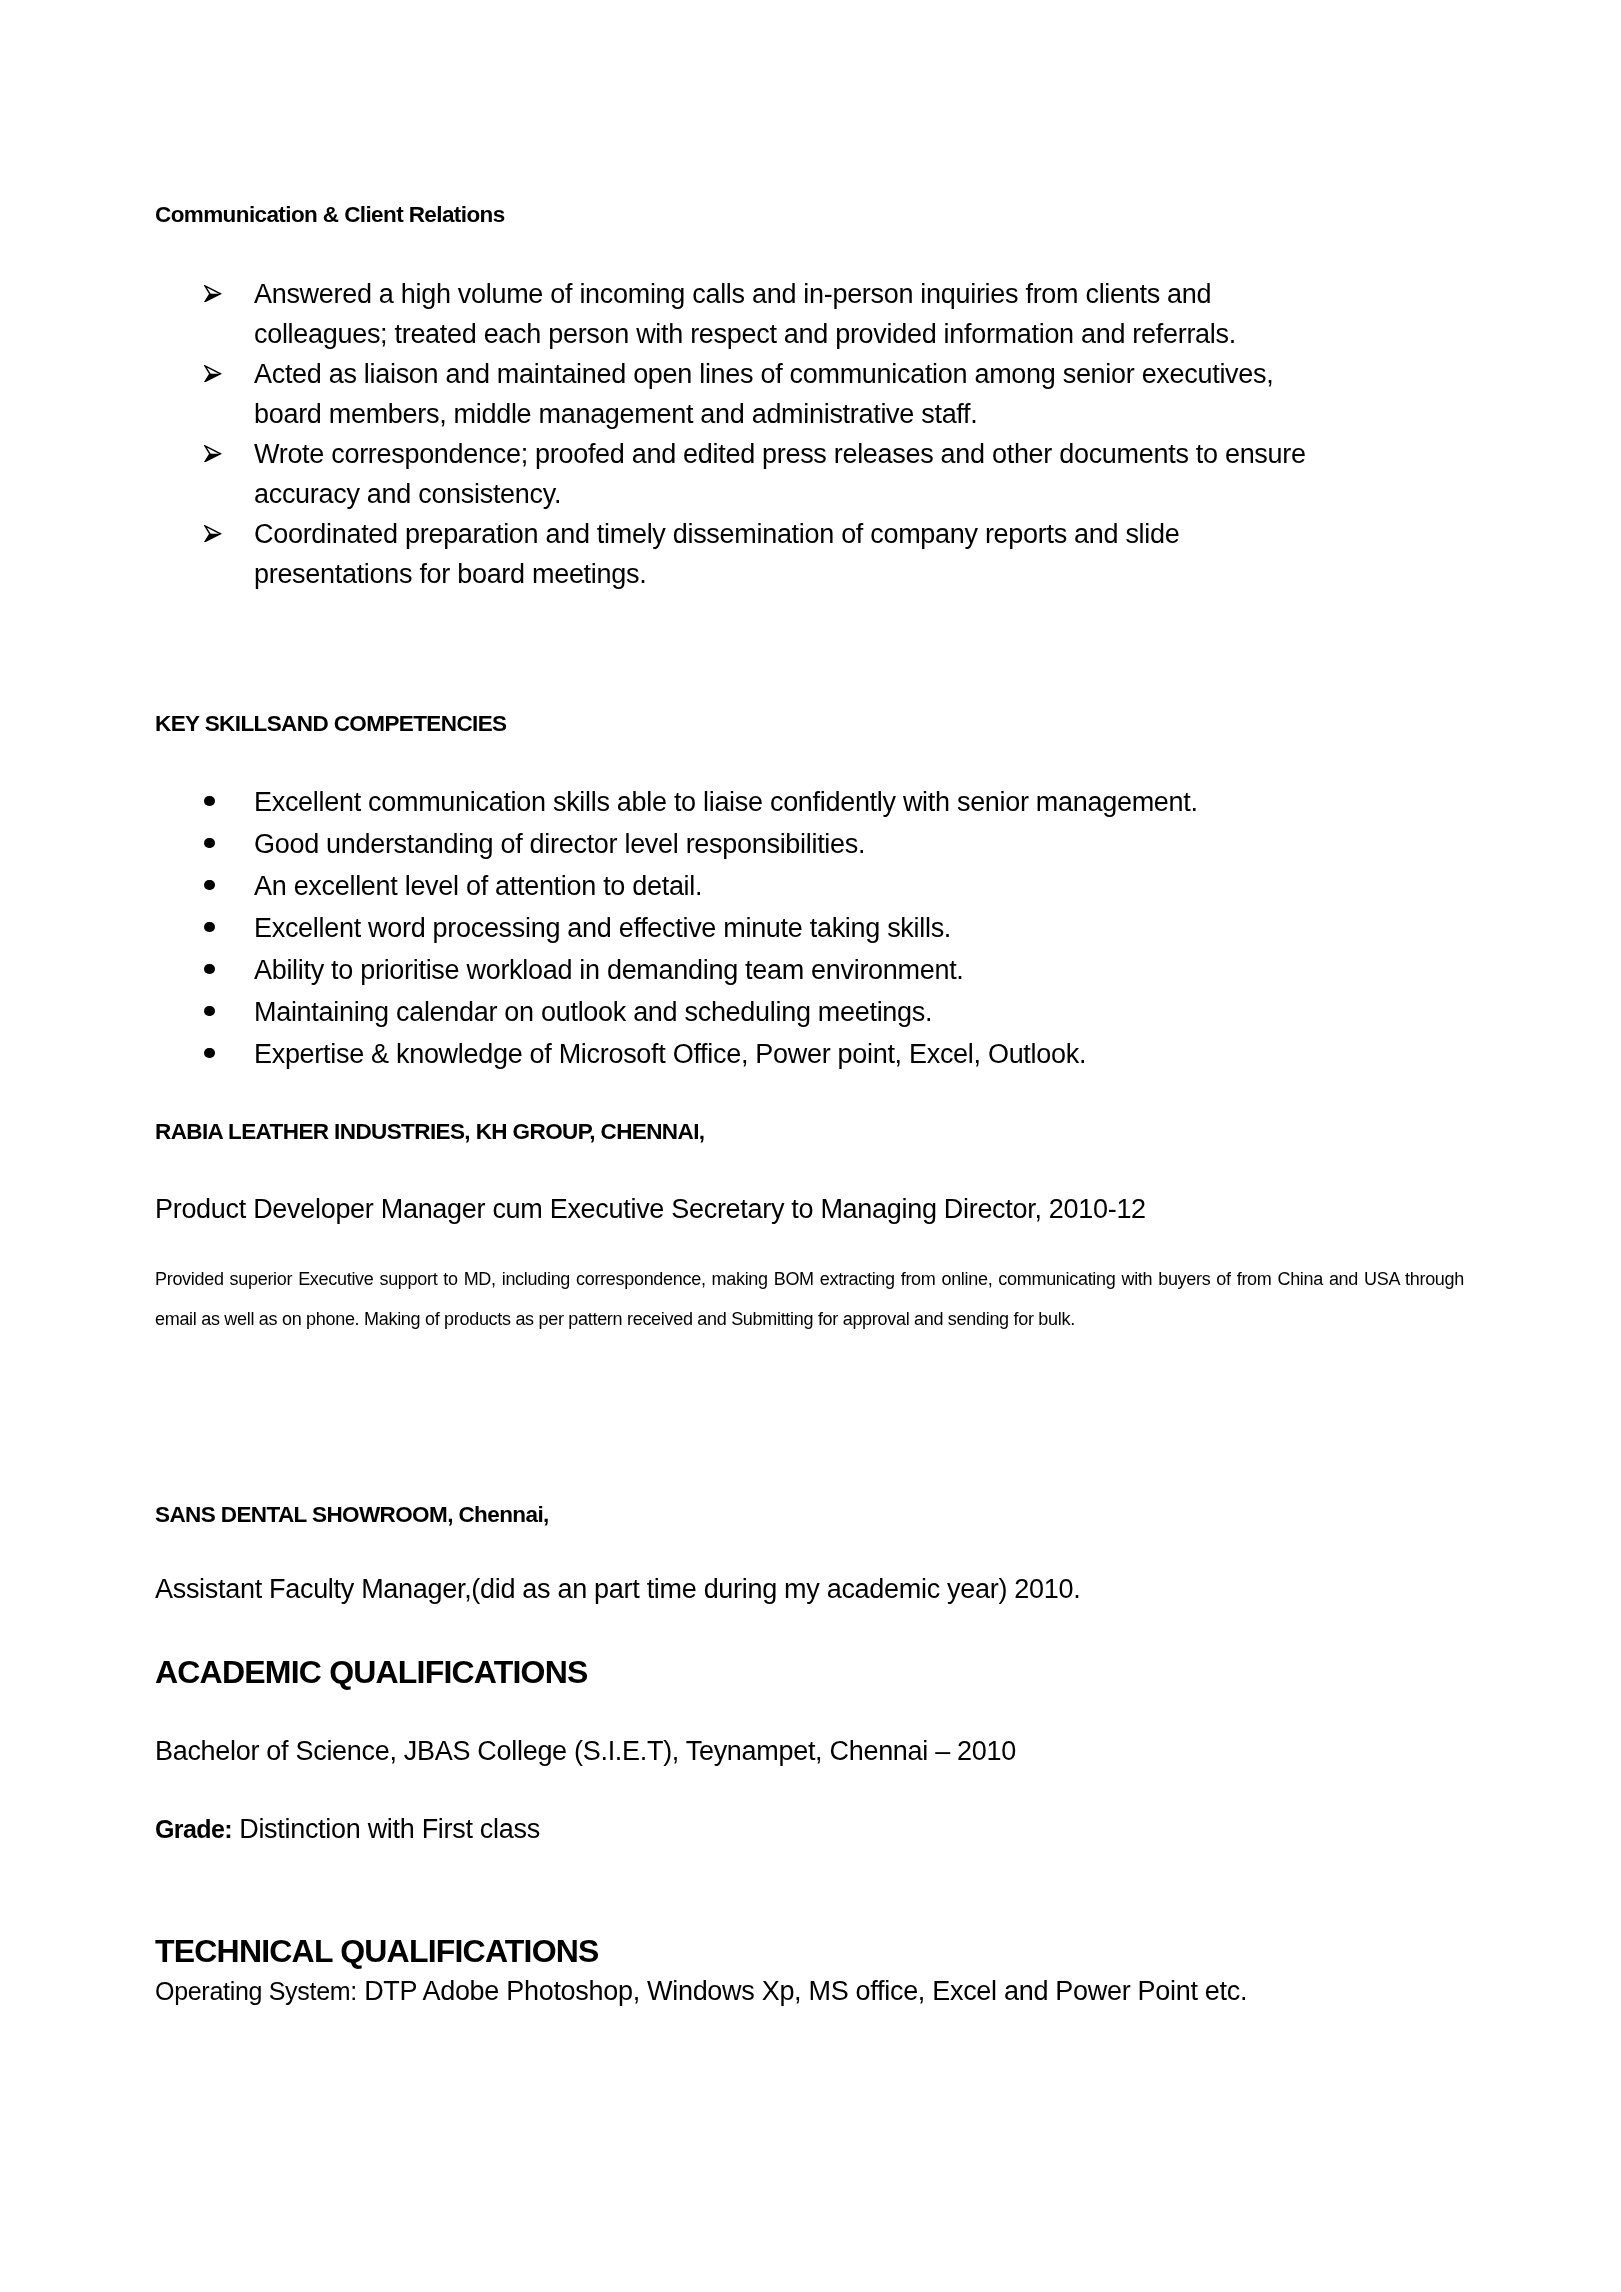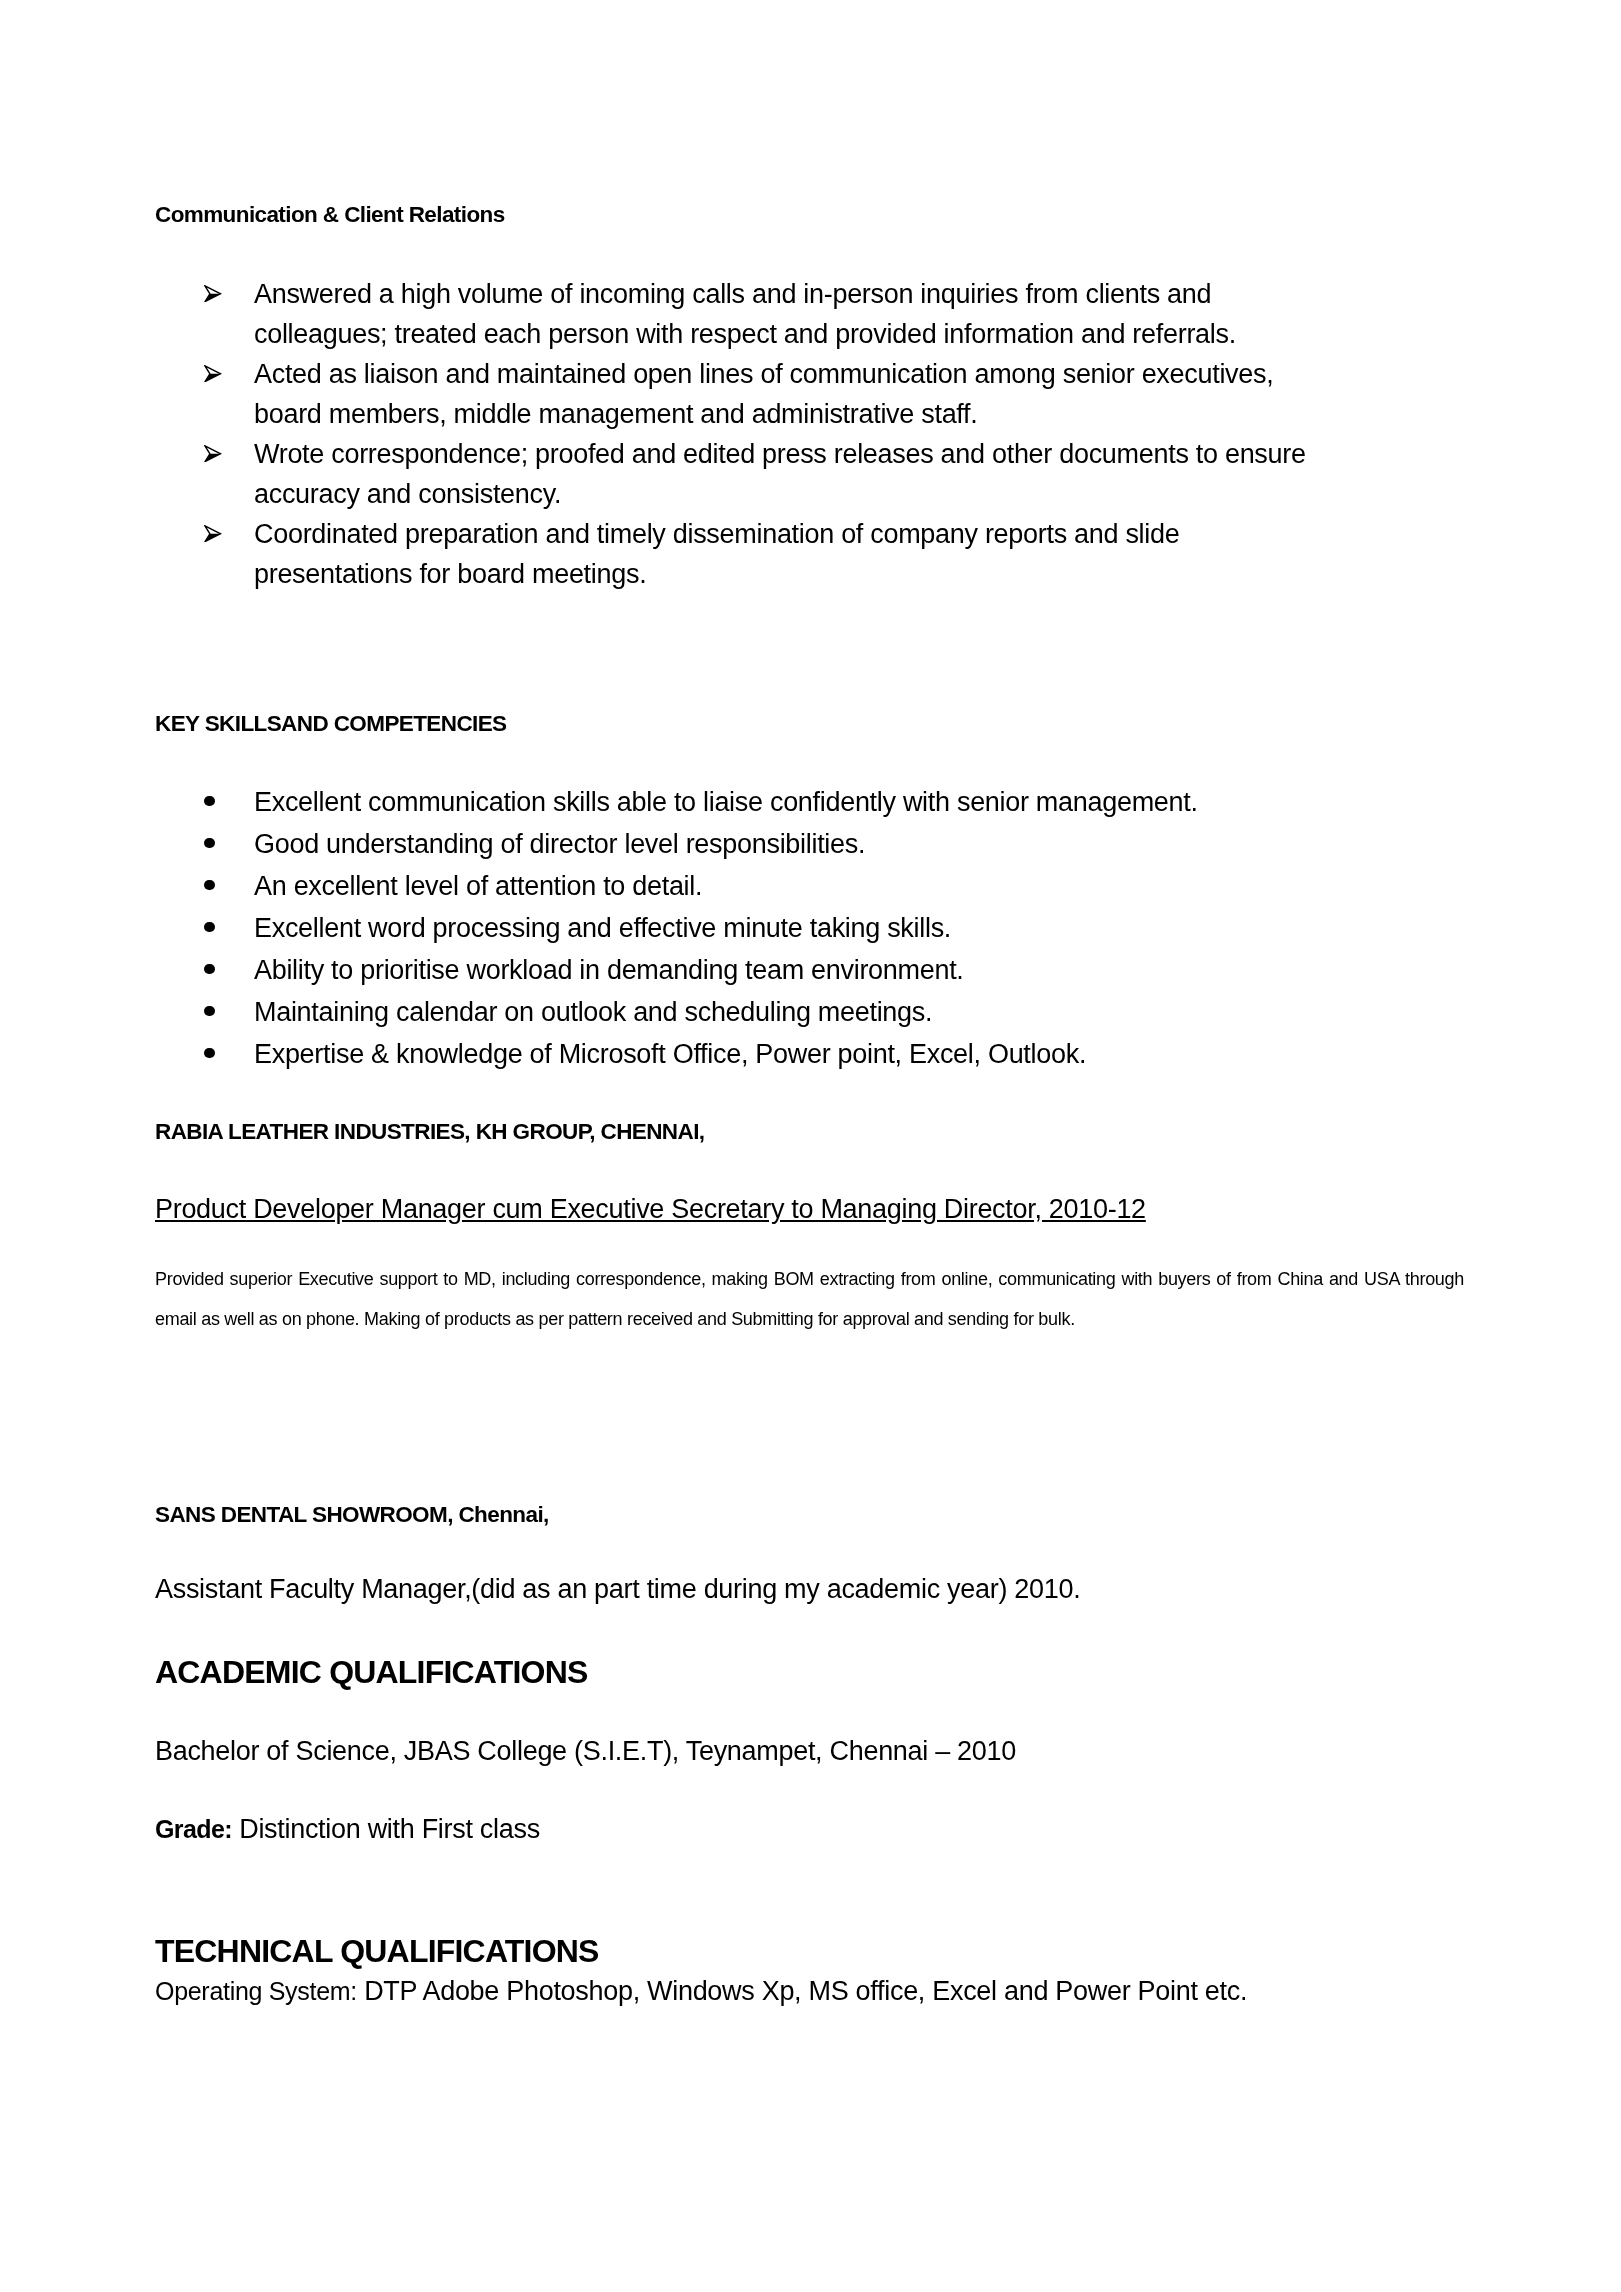--- a/index.html
+++ b/index.html
@@ -77,21 +77,21 @@
     <li><span class="marker dot"></span><span>Excellent communication skills able to liaise confidently with senior management.</span></li>
     <li><span class="marker dot"></span><span>Good understanding of director level responsibilities.</span></li>
     <li><span class="marker dot"></span><span>An excellent level of attention to detail.</span></li>
     <li><span class="marker dot"></span><span>Excellent word processing and effective minute taking skills.</span></li>
     <li><span class="marker dot"></span><span>Ability to prioritise workload in demanding team environment.</span></li>
     <li><span class="marker dot"></span><span>Maintaining calendar on outlook and scheduling meetings.</span></li>
     <li><span class="marker dot"></span><span>Expertise &amp; knowledge of Microsoft Office, Power point, Excel, Outlook.</span></li>
   </ul>
 
   <p class="blk h-small" style="top:1119px;">RABIA LEATHER INDUSTRIES, KH GROUP, CHENNAI,</p>
-  <p class="blk body-txt" style="top:1194px;text-decoration:underline;">Product Developer Manager cum Executive Secretary to Managing Director, 2010-12</p>
+  <p class="blk body-txt" style="top:1194px;">Product Developer Manager cum Executive Secretary to Managing Director, 2010-12</p>
   <p class="para" style="top:1259px;">Provided superior Executive support to MD, including correspondence, making BOM extracting from online, communicating with buyers of from China and USA through email as well as on phone. Making of products as per pattern received and Submitting for approval and sending for bulk.</p>
 
   <p class="blk h-small" style="top:1502px;">SANS DENTAL SHOWROOM, Chennai,</p>
   <p class="blk body-txt" style="top:1574px;">Assistant Faculty Manager,(did as an part time during my academic year) 2010.</p>
 
   <p class="blk h-large" style="top:1654px;">ACADEMIC QUALIFICATIONS</p>
   <p class="blk body-txt" style="top:1736px;">Bachelor of Science, JBAS College (S.I.E.T), Teynampet, Chennai – 2010</p>
   <p class="blk body-txt" style="top:1814px;"><b class="h-small" style="font-size:25px;">Grade:</b><span> Distinction with First class</span></p>
 
   <p class="blk h-large" style="top:1889px;margin-top:44px;">TECHNICAL QUALIFICATIONS</p>

